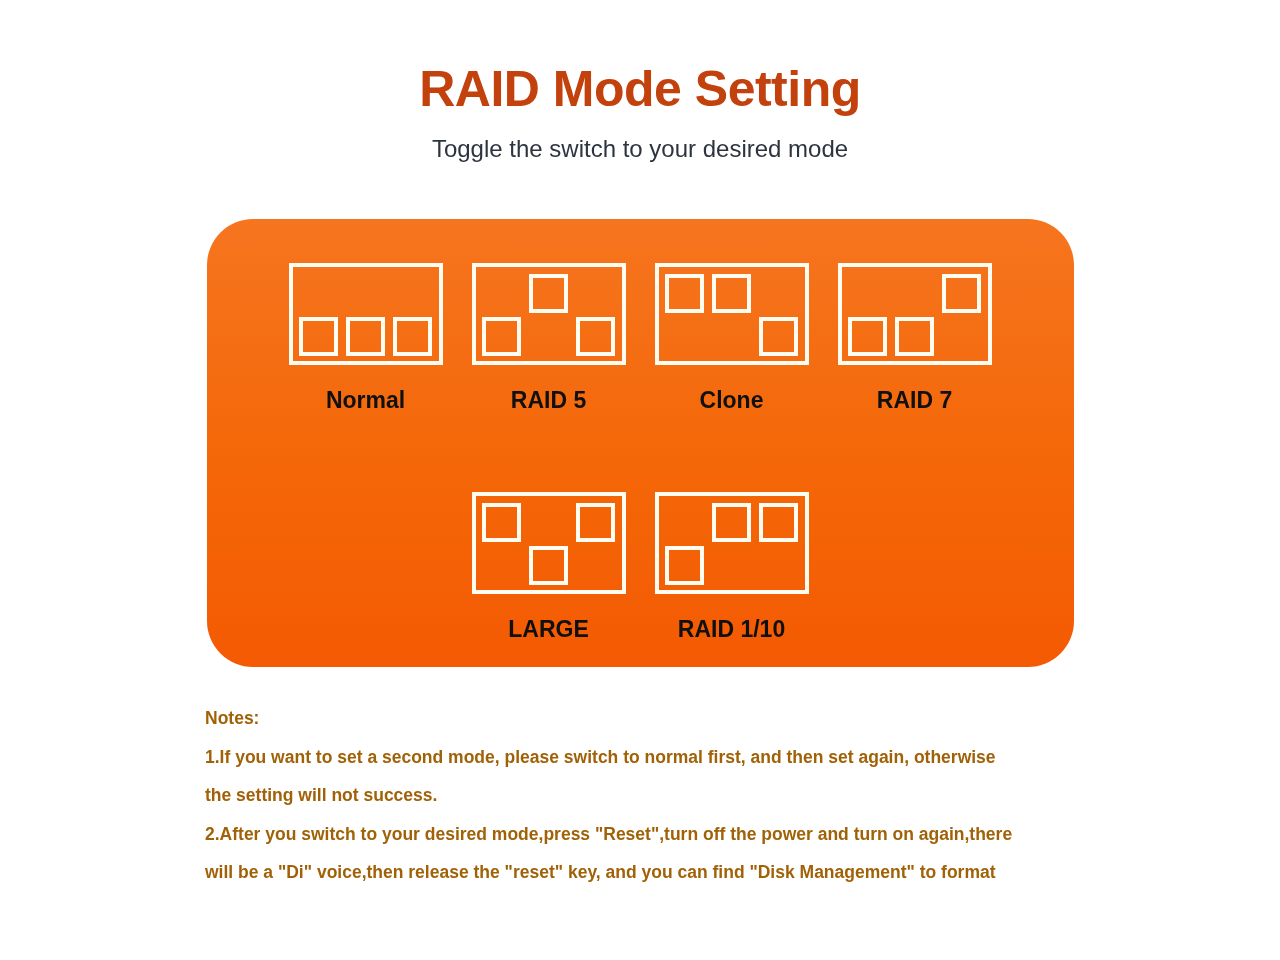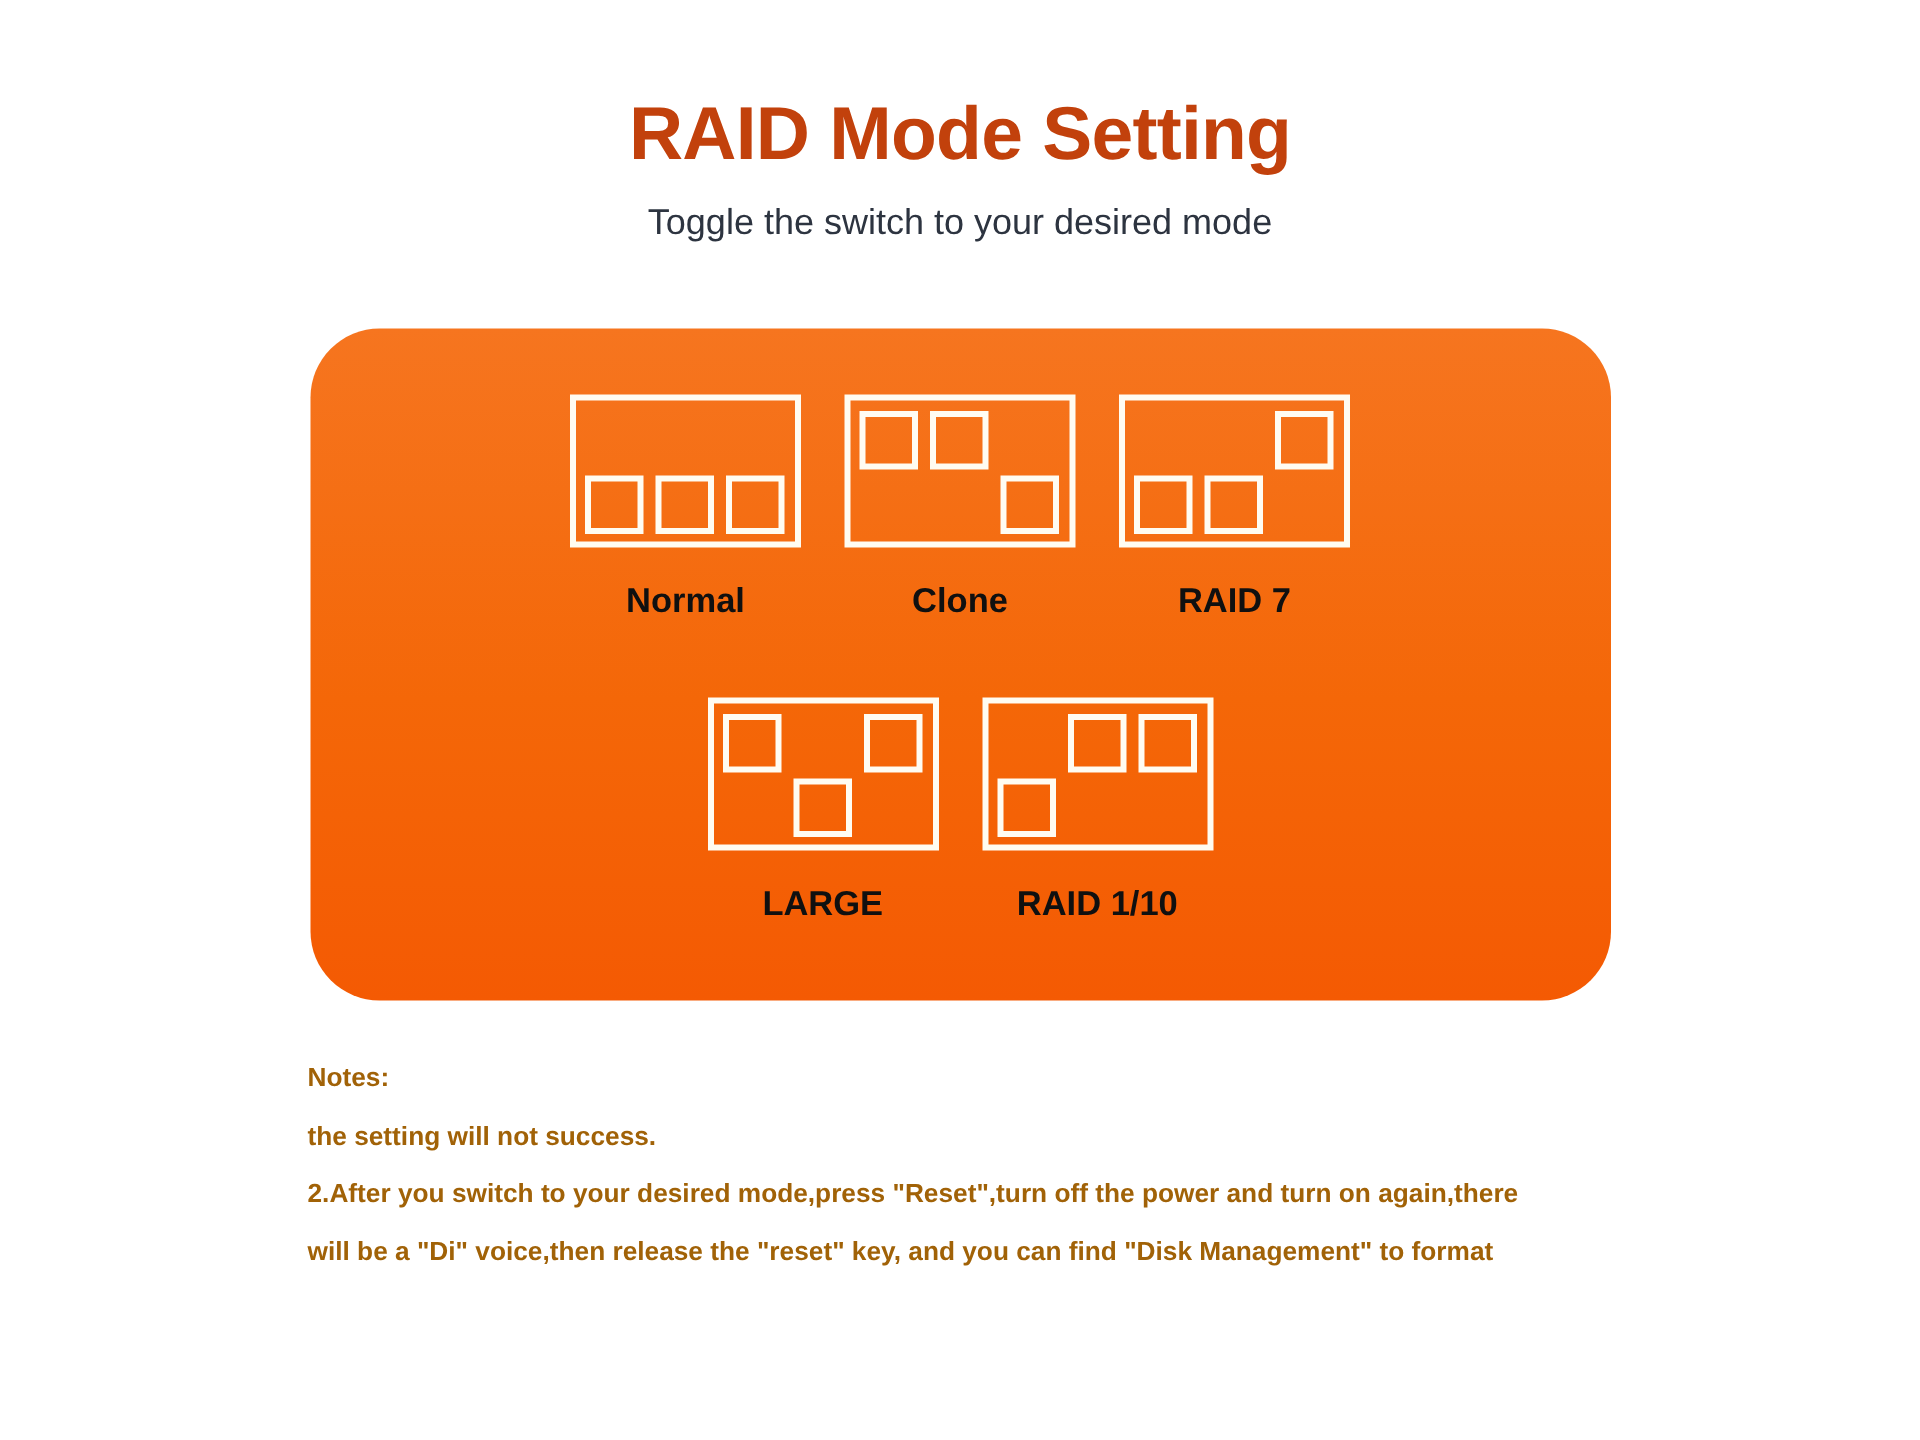--- a/index.html
+++ b/index.html
@@ -33,21 +33,21 @@
     border-radius:46px;
     background:linear-gradient(180deg,#F6751F 0%,#F46708 55%,#F45A03 100%);
     box-sizing:border-box;
     padding-top:44px;
   }
   .mode-row{
     display:flex;
     justify-content:center;
     gap:29px;
   }
-  .mode-row.second{margin-top:51px;}
+  .mode-row.second{margin-top:78px;}
   .mode-card{
     width:154px;
     display:flex;
     flex-direction:column;
     align-items:center;
   }
   .switch-rect{
     width:154px;height:102px;
     box-sizing:border-box;
     border:4px solid var(--line);
@@ -89,20 +89,28 @@
   <div class="mode-row">
   <div class="mode-card">
     <div class="switch-rect">
           <span class="knob down"></span>
           <span class="knob down"></span>
           <span class="knob down"></span>
         </div>
     <div class="mode-label">Normal</div>
   </div>
 
+  <div class="mode-card">
+    <div class="switch-rect">
+          <span class="knob down"></span>
+          <span class="knob up"></span>
+          <span class="knob down"></span>
+        </div>
+    <div class="mode-label">RAID 5</div>
+  </div>
 
   <div class="mode-card">
     <div class="switch-rect">
           <span class="knob up"></span>
           <span class="knob up"></span>
           <span class="knob down"></span>
         </div>
     <div class="mode-label">Clone</div>
   </div>
 
@@ -132,16 +140,17 @@
           <span class="knob up"></span>
         </div>
     <div class="mode-label">RAID 1/10</div>
   </div>
 
 </div>
 </div>
 
 <div class="notes">
   <div>Notes:</div>
+  <div>1.If you want to set a second mode, please switch to normal first, and then set again, otherwise</div>
   <div>the setting will not success.</div>
   <div>2.After you switch to your desired mode,press "Reset",turn off the power and turn on again,there</div>
   <div>will be a "Di" voice,then release the "reset" key, and you can find "Disk Management" to format</div>
 </div>
 
 </body></html>

